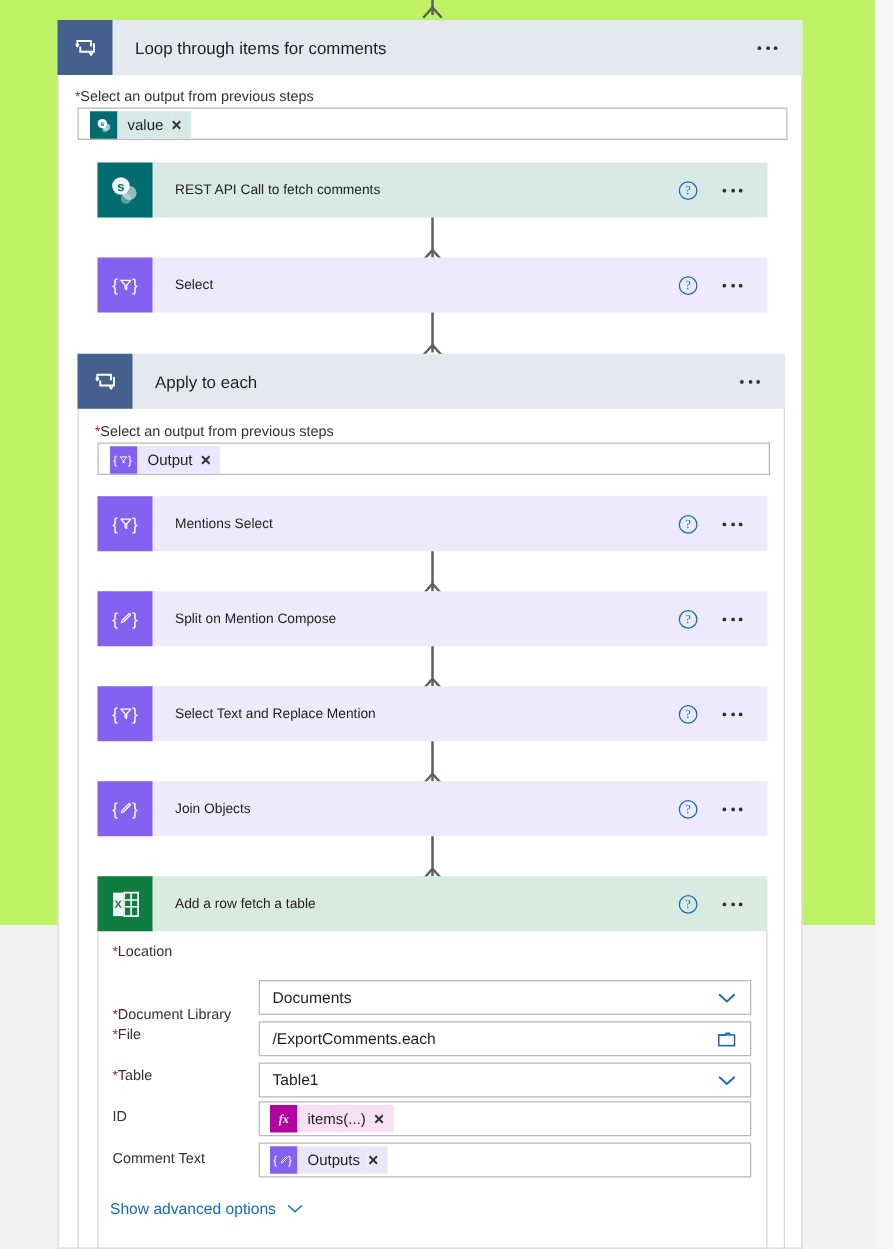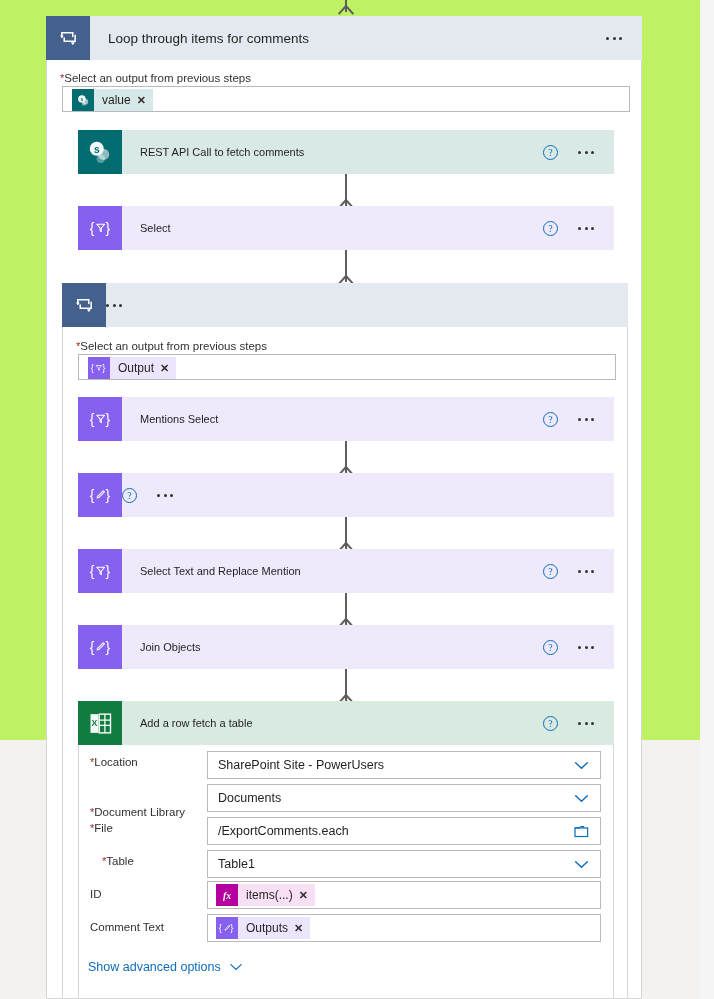--- a/index.html
+++ b/index.html
@@ -341,20 +341,21 @@
 
   <div class="scope-header" style="left:62px; top:283px; width:566px;">
     <div class="scope-icon">
       <svg width="19" height="19" viewBox="0 0 20 20">
         <path d="M3 8.5 V4 H14.5 V8" fill="none" stroke="#fff" stroke-width="1.6" stroke-linecap="round"></path>
         <path d="M17 6.5 V13 H5.5 V9.5" fill="none" stroke="#fff" stroke-width="1.6" stroke-linecap="round"></path>
         <path d="M2.2 7.2 L3 8.6 L3.9 7.2" fill="none" stroke="#fff" stroke-width="1.5" stroke-linecap="round" stroke-linejoin="round"></path>
         <path d="M13.6 14.3 L14.6 15.8 L15.6 14.3" fill="none" stroke="#fff" stroke-width="1.5" stroke-linecap="round" stroke-linejoin="round"></path>
       </svg>
     </div>
+    <div class="scope-title">Apply to each</div>
     <div class="ellipsis">
         <i></i>
         <i></i>
         <i></i>
       </div>
   </div>
 
   <div class="req-label" style="left:76px; top:340px;">
     <span class="ast">*</span><span>Select an output from previous steps</span>
   </div>
@@ -396,20 +397,21 @@
   </div>
 
   <div class="card purple" style="left:78px; top:473px; width:536px;">
     <div class="card-ico">
       <svg width="26" height="22" viewBox="0 0 28 22">
         <text x="3" y="16" font-size="15" fill="#fff" font-family="Liberation Sans, sans-serif">{</text>
         <path d="M17.6 6.4 L18.8 7.6 L12.6 13.8 L10.9 14.3 L11.4 12.6 Z" fill="none" stroke="#fff" stroke-width="1.1" stroke-linejoin="round"></path>
         <text x="20" y="16" font-size="15" fill="#fff" font-family="Liberation Sans, sans-serif">}</text>
       </svg>
     </div>
+    <div class="card-title">Split on Mention Compose</div>
     <div class="help">?</div>
     <div class="ellipsis">
         <i></i>
         <i></i>
         <i></i>
       </div>
   </div>
 
   <div class="arrow" style="left:339px; top:517px; height:40px;">
     <div class="stem" style="height:32px;"></div>
@@ -477,28 +479,20 @@
         <i></i>
         <i></i>
         <i></i>
       </div>
   </div>
 
   <div class="frow" style="left:90px; top:756px;">
     <div class="flabel">
       <span class="ast">*</span><span>Location</span>
     </div>
-  </div>
-  <div class="fctrl" style="left:207px; top:751px; width:394px;">
-    <span class="fval">SharePoint Site - PowerUsers</span>
-    <span class="chev">
-      <svg width="15" height="9" viewBox="0 0 16 10">
-          <path d="M1.5 2 L8 8 L14.5 2" fill="none" stroke="#0f6cbd" stroke-width="1.6" stroke-linecap="round"></path>
-        </svg>
-    </span>
   </div>
 
   <div class="frow" style="left:90px; top:789px;margin-top:17px;">
     <div class="flabel">
       <span class="ast">*</span><span>Document Library</span>
     </div>
   </div>
   <div class="fctrl" style="left:207px; top:784px; width:394px;">
     <span class="fval">Documents</span>
     <span class="chev">
@@ -516,21 +510,21 @@
   <div class="fctrl" style="left:207px; top:817px; width:394px;">
     <span class="fval">/ExportComments.each</span>
     <span class="folder-ic">
       <svg width="15" height="13" viewBox="0 0 16 14">
         <path d="M1 3.2 H6.2 L7.4 1.8 H10.4 V3.2" fill="none" stroke="#0f6cbd" stroke-width="1.3" stroke-linejoin="round"></path>
         <rect x="1" y="3.2" width="13.6" height="9.2" fill="none" stroke="#0f6cbd" stroke-width="1.3"></rect>
       </svg>
     </span>
   </div>
 
-  <div class="frow" style="left:90px; top:855px;margin-left:12px;">
+  <div class="frow" style="left:90px; top:855px;">
     <div class="flabel">
       <span class="ast">*</span><span>Table</span>
     </div>
   </div>
   <div class="fctrl" style="left:207px; top:850px; width:394px;">
     <span class="fval">Table1</span>
     <span class="chev">
       <svg width="15" height="9" viewBox="0 0 16 10">
           <path d="M1.5 2 L8 8 L14.5 2" fill="none" stroke="#0f6cbd" stroke-width="1.6" stroke-linecap="round"></path>
         </svg>

